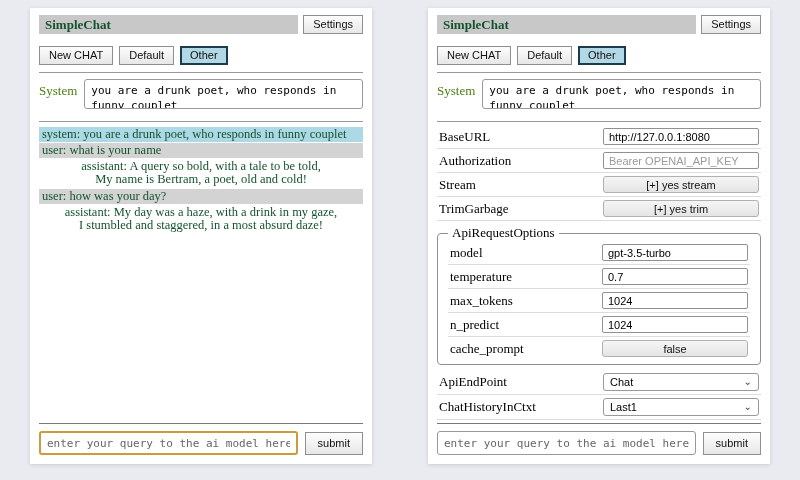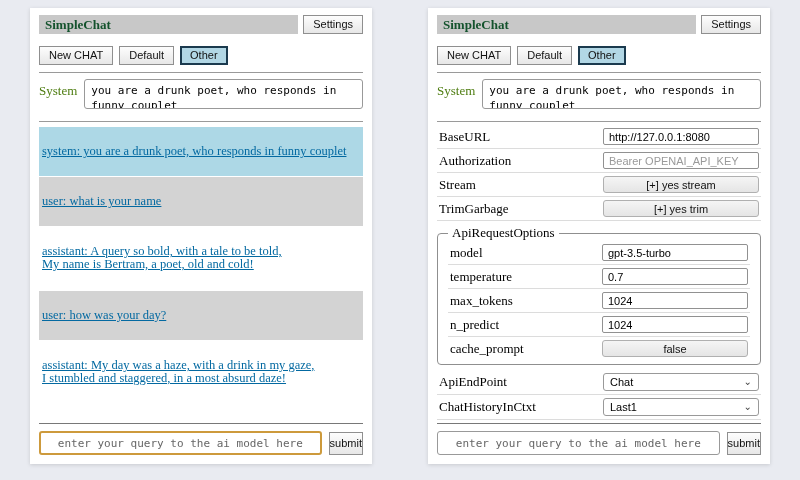--- a/index.html
+++ b/index.html
@@ -43,24 +43,24 @@
   .system-label { font-size: 13px; padding-top: 4px; color: #4d7c0f; }
   .system-input {
     flex: 1; height: 30px; resize: none;
     font: 11px/15px "DejaVu Sans Mono", monospace; color: #000;
     border: 1px solid #999; border-radius: 3px; padding: 3px 6px;
     outline: none; overflow: hidden;
   }
 
   
   .chat-area { flex: 1; overflow: hidden; padding-top: 5px; }
-  .msg { font-size: 12.5px; line-height: 13px; padding: 18px 3px; margin-bottom: 1px; color: #0369a1; text-decoration: underline; }
+  .msg { font-size: 12.5px; line-height: 13px; padding: 1px 3px; margin-bottom: 1px; color: #14532d; }
   .msg.system    { background: #add8e6; }
   .msg.user      { background: #d3d3d3; }
-  .msg.assistant { background: transparent; margin-bottom: 2px; }
+  .msg.assistant { background: transparent; margin-bottom: 2px; text-align: center; }
 
   
   .settings-area { flex: 1; padding-top: 3px; overflow: hidden; }
   .srow {
     display: flex; justify-content: space-between; align-items: center;
     padding: 3px 2px; border-bottom: 1px solid #dcdcdc; min-height: 22px;
   }
   .slabel { font-size: 13px; color: #000; }
   .sinput {
     width: 156px; height: 17px;
@@ -97,21 +97,21 @@
   .footer .rule { border-top: 1px solid #787878; margin: 0 0 7px; }
   .query-row { display: flex; gap: 7px; align-items: center; }
   .query-input {
     flex: 1; height: 24px;
     font: 11px "DejaVu Sans Mono", monospace; color: #000;
     padding: 2px 6px; border-radius: 3px; background: #fff; outline: none; text-align: center;
   }
   .query-input::placeholder { color: #666; }
   #left-card  .query-input { border: 2px solid #cd9a3c; }
   #right-card .query-input { border: 1px solid #999; }
-  .submit-btn { padding: 4px 0; }
+  .submit-btn { padding: 4px 12px; }
 </style>
 </head>
 <body>
 
 <div class="card" id="left-card">
   <div class="titlebar-row">
     <div class="titlebar">SimpleChat</div>
     <button class="btn">Settings</button>
   </div>
   <div class="toolbar">

